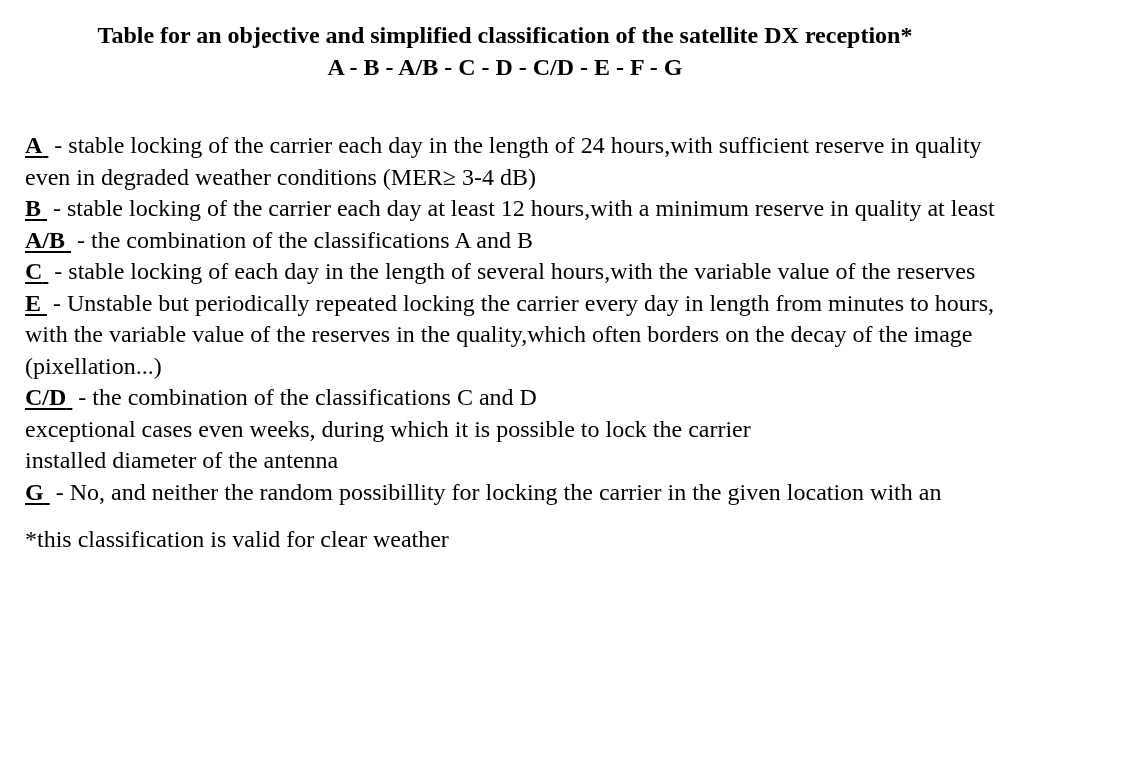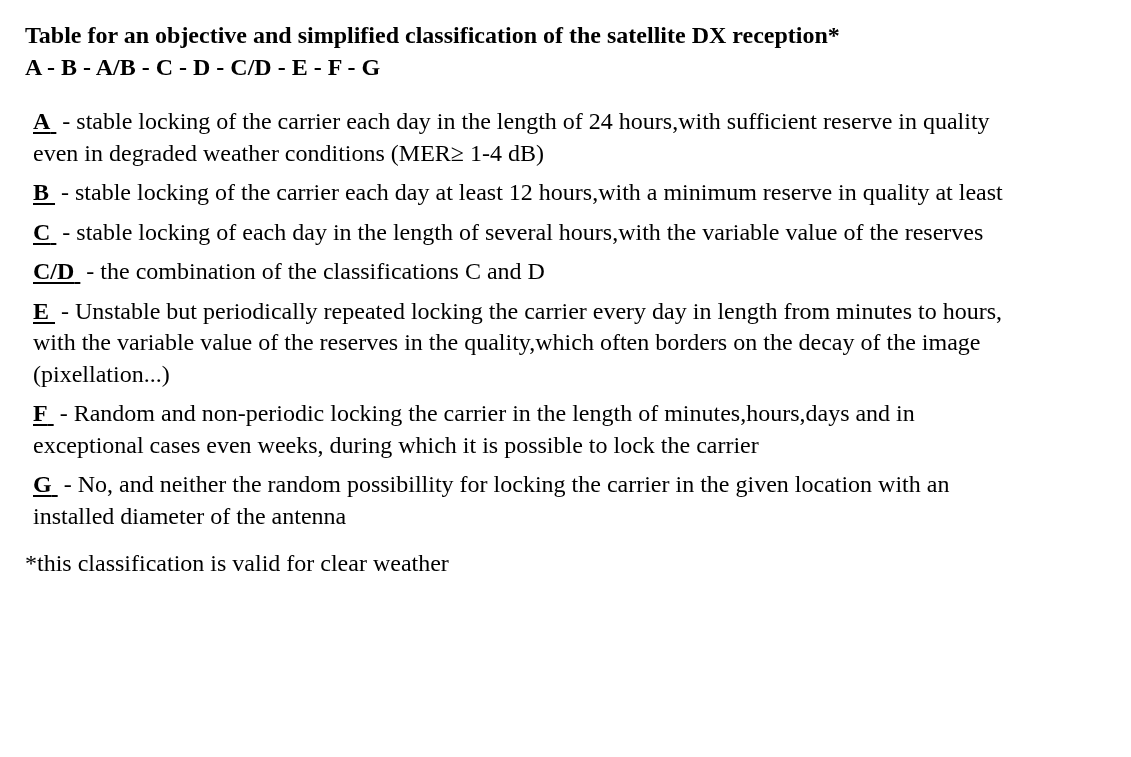--- a/index.html
+++ b/index.html
@@ -15,27 +15,28 @@
     background: #ffffff;
     color: #000000;
     font-family: "Liberation Serif", "DejaVu Serif", serif;
     font-size: 24px;
     line-height: 31.5px;
     padding: 20px 18px 0 25px;
     overflow: hidden;
   }
   .heading {
     width: 960px;
+    text-align: center;
     font-weight: bold;
-    margin-bottom: 23px;
+    margin-bottom: 47px;
   }
   .title, .subtitle {
     white-space: nowrap;
   }
-  .entry { margin: 8px; }
+  .entry { margin: 0; }
   .line {
     white-space: nowrap;
   }
   .label {
     font-weight: bold;
     text-decoration: underline;
     text-decoration-thickness: 2px;
     text-underline-offset: 3px;
   }
   .footnote {
@@ -51,68 +52,70 @@
   <div class="heading">
     <div class="title">Table for an objective and simplified classification of the satellite DX reception*</div>
     <div class="subtitle">A - B - A/B - C - D - C/D - E - F - G</div>
   </div>
 
   <div class="entry">
     <div class="line">
       <span class="label"><span>A</span>&nbsp;</span>
       <span>- stable locking of the carrier each day in the length of 24 hours,with sufficient reserve in quality</span>
     </div>
-    <div class="line"><span>even in degraded weather conditions (MER≥ 1-4 dB)</span></div>
+    <div class="line"><span>even in degraded weather conditions (MER≥ 3-4 dB)</span></div>
   </div>
 
   <div class="entry">
     <div class="line">
       <span class="label"><span>B</span>&nbsp;</span>
       <span>- stable locking of the carrier each day at least 12 hours,with a minimum reserve in quality at least</span>
     </div>
   </div>
 
+  <div class="entry">
+    <div class="line">
+      <span class="label"><span>A/B</span>&nbsp;</span>
+      <span>- the combination of the classifications A and B</span>
+    </div>
+  </div>
 
   <div class="entry">
     <div class="line">
       <span class="label"><span>C</span>&nbsp;</span>
       <span>- stable locking of each day in the length of several hours,with the variable value of the reserves</span>
     </div>
   </div>
 
   <div class="entry">
   </div>
 
   <div class="entry">
     <div class="line">
-      <span class="label"><span>C/D</span>&nbsp;</span>
-      <span>- the combination of the classifications C and D</span>
-    </div>
-  </div>
-
-  <div class="entry">
-    <div class="line">
       <span class="label"><span>E</span>&nbsp;</span>
       <span>- Unstable but periodically repeated locking the carrier every day in length from minutes to hours,</span>
     </div>
     <div class="line"><span>with the variable value of the reserves in the quality,which often borders on the decay of the image</span></div>
     <div class="line"><span>(pixellation...)</span></div>
   </div>
 
   <div class="entry">
     <div class="line">
-      <span class="label"><span>F</span>&nbsp;</span>
-      <span>- Random and non-periodic locking the carrier in the length of minutes,hours,days and in</span>
+      <span class="label"><span>C/D</span>&nbsp;</span>
+      <span>- the combination of the classifications C and D</span>
     </div>
+  </div>
+
+  <div class="entry">
     <div class="line"><span>exceptional cases even weeks, during which it is possible to lock the carrier</span></div>
   </div>
 
   <div class="entry">
+    <div class="line"><span>installed diameter of the antenna</span></div>
     <div class="line">
       <span class="label"><span>G</span>&nbsp;</span>
       <span>- No, and neither the random possibillity for locking the carrier in the given location with an</span>
     </div>
-    <div class="line"><span>installed diameter of the antenna</span></div>
   </div>
 
   <div class="footnote">*this classification is valid for clear weather</div>
 
 </div>
 
 </body></html>

